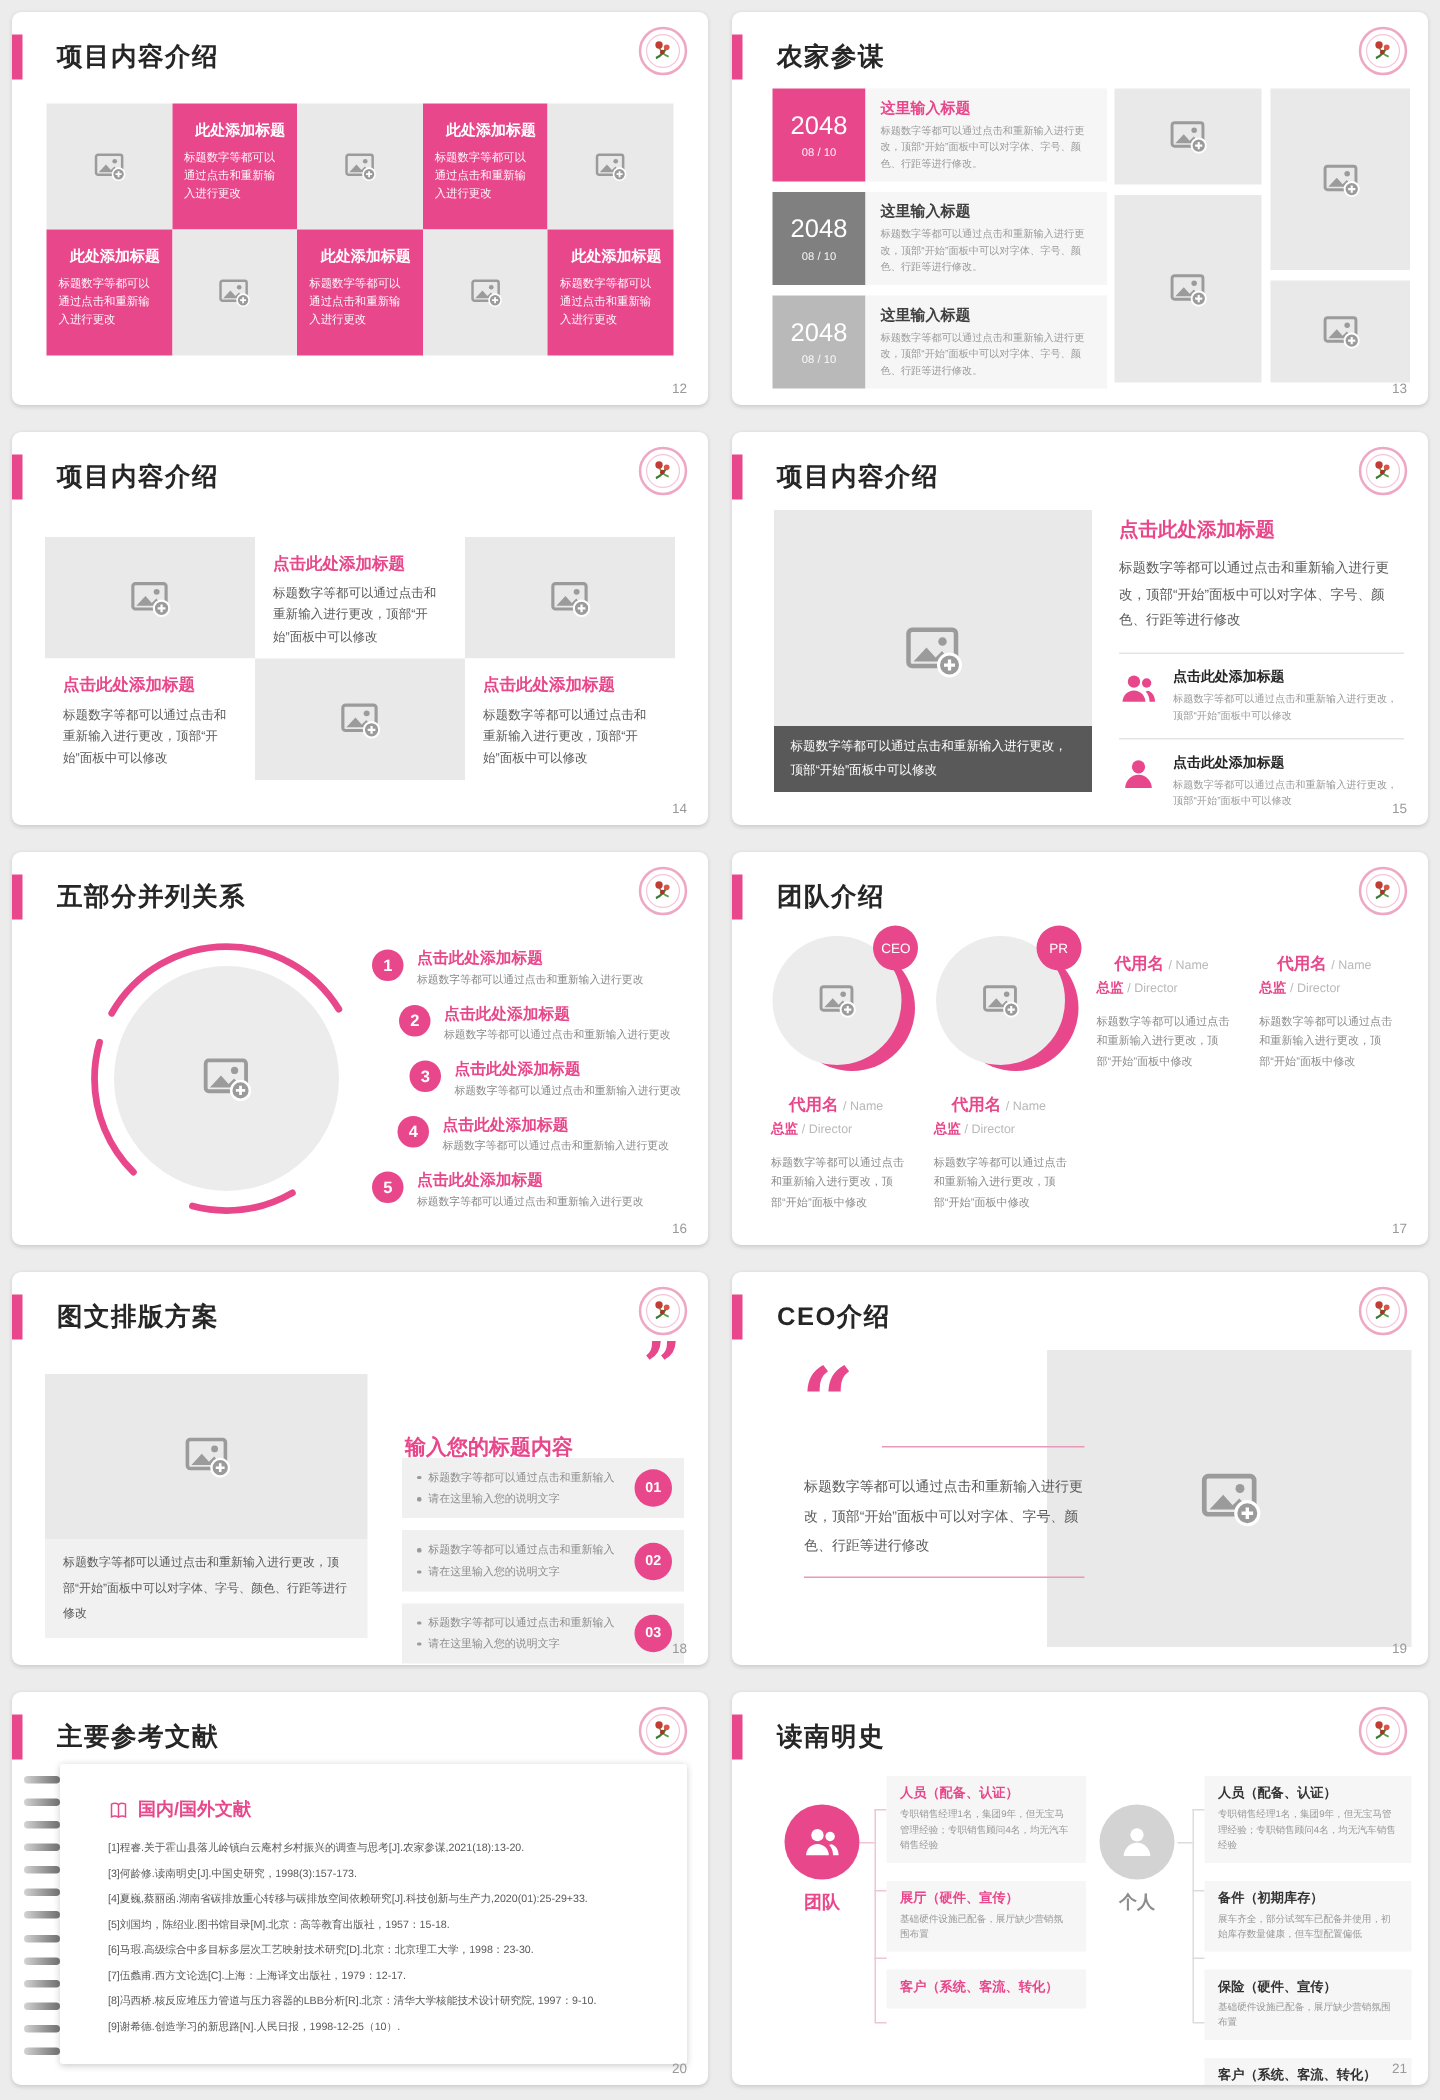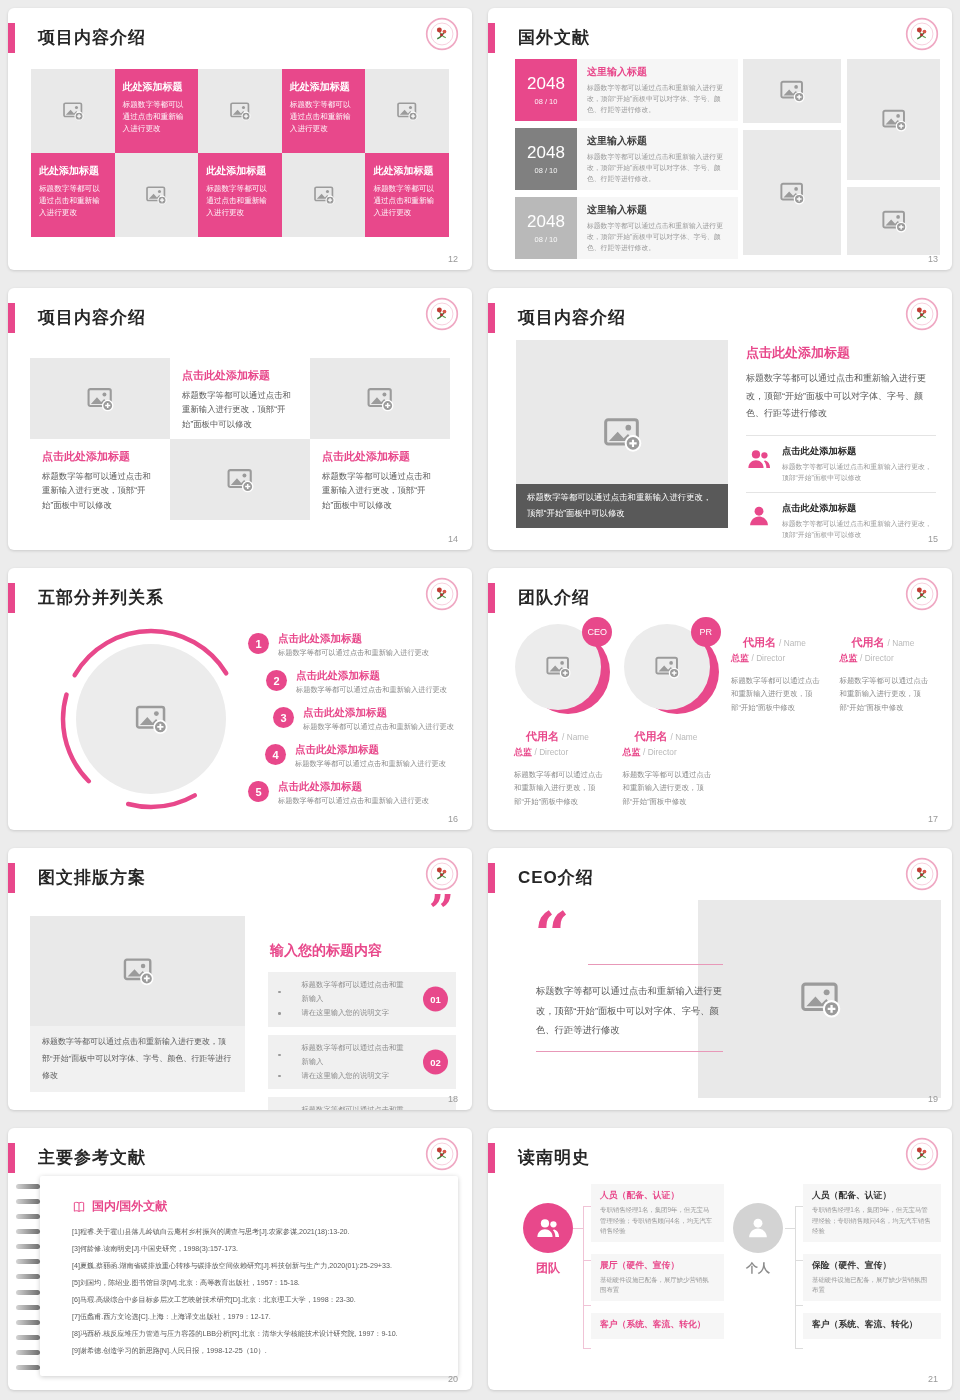--- a/index.html
+++ b/index.html
@@ -10,21 +10,21 @@
   .card{position:relative;background:#fff;border-radius:6px;box-shadow:0 1px 3px rgba(0,0,0,.14);overflow:hidden;}
   .hdr-bar{position:absolute;left:0;top:15px;width:7px;height:30px;background:var(--pink);}
   .hdr-title{position:absolute;left:30px;top:18px;font-size:17px;font-weight:bold;color:var(--txtdark);letter-spacing:1px;}
   .logo{position:absolute;right:13px;top:9px;width:34px;height:34px;}
   .pageno{position:absolute;right:14px;bottom:6px;font-size:9px;color:#999;}
   .icn{display:block;}
   .imgcell{background:var(--cellgray);display:flex;align-items:center;justify-content:center;color:#9b9b9b;}
   
   .s12-grid{position:absolute;left:23px;right:23px;top:61px;height:168px;display:grid;grid-template-columns:repeat(5,1fr);grid-template-rows:1fr 1fr;}
   .s12-pink{background:var(--pink);color:#fff;padding:11px 8px 4px;}
-  .s12-pink h4{font-size:10px;margin:0 0 5px;}
+  .s12-pink h4{font-size:10px;margin:0 0 5px;text-align:right;}
   .s12-pink p{font-size:7.6px;line-height:1.6;margin:0;color:rgba(255,255,255,.95);}
   
   .s13-left{position:absolute;left:27px;top:51px;width:223px;display:flex;flex-direction:column;gap:7px;}
   .s13-row{display:flex;height:62px;}
   .s13-date{width:62px;color:#fff;display:flex;flex-direction:column;align-items:center;justify-content:center;flex:none;}
   .s13-date .yr{font-size:17px;}
   .s13-date .dt{font-size:7.5px;margin-top:3px;opacity:.92;}
   .d1{background:var(--pink);} .d2{background:#808080;} .d3{background:#b9b9b9;}
   .s13-txt{flex:1;background:#f6f6f6;padding:6px 10px 2px;}
   .s13-txt h4{font-size:10px;margin:0 0 3px;color:#404040;}
@@ -70,24 +70,24 @@
   .s17-badge{position:absolute;right:-1px;top:-5px;width:30px;height:30px;border-radius:50%;background:var(--pink);color:#fff;font-size:9px;font-weight:normal;display:flex;align-items:center;justify-content:center;z-index:2;}
   .s17-name{margin:13px 12px 2px;font-size:11px;color:var(--pink);font-weight:bold;}
   .s17-role{font-size:9px;color:var(--pink);font-weight:bold;}
   .s17-en{color:#b9b9b9;font-weight:normal;font-size:8.3px;}
   .s17-body{margin-top:9px;font-size:7.4px;color:#8c8c8c;line-height:1.8;padding-right:8px;}
   
   .s18-box{position:absolute;left:22px;top:68px;width:215px;}
   .s18-im{height:110px;}
   .s18-cap{background:#f1f1f1;font-size:8px;color:#595959;line-height:2.1;padding:8px 12px;}
   .s18-quote{position:absolute;right:18px;top:46px;font-size:44px;line-height:.8;color:var(--pink);font-family:"DejaVu Serif",serif;font-weight:bold;}
-  .s18-h{position:absolute;left:262px;top:94px;color:var(--pink);font-size:14px;font-weight:bold;}
+  .s18-h{position:absolute;left:262px;top:108px;color:var(--pink);font-size:14px;font-weight:bold;}
   .s18-rows{position:absolute;left:260px;right:16px;top:124px;display:flex;flex-direction:column;gap:8px;}
   .s18-bar{position:relative;background:#f0f0f0;padding:6px 46px 6px 10px;}
-  .s18-bl{font-size:7.3px;color:#8c8c8c;line-height:1.95;display:flex;align-items:center;gap:21px;}
+  .s18-bl{font-size:7.3px;color:#8c8c8c;line-height:1.95;display:flex;align-items:center;gap:5px;}
   .s18-dot{width:2.5px;height:2.5px;border-radius:50%;background:#9a9a9a;flex:none;}
   .s18-numc{position:absolute;right:8px;top:50%;transform:translateY(-50%);width:25px;height:25px;border-radius:50%;background:var(--pink);color:#fff;font-weight:bold;font-size:9.5px;display:flex;align-items:center;justify-content:center;}
   
   .s19-img{position:absolute;left:210px;top:52px;width:243px;height:198px;}
   .s19-quote{position:absolute;left:46px;top:62px;font-size:62px;line-height:.8;color:var(--pink);font-family:"DejaVu Serif",serif;font-weight:bold;z-index:2;}
   .s19-line1{position:absolute;left:100px;top:116px;width:135px;height:1px;background:#e898b8;z-index:2;}
   .s19-body{position:absolute;left:48px;top:134px;width:190px;font-size:9.3px;color:#595959;line-height:2.1;z-index:2;}
   .s19-line2{position:absolute;left:48px;top:203px;width:187px;height:1px;background:#e898b8;z-index:2;}
   
   .s20-paper{position:absolute;left:32px;right:14px;top:48px;bottom:14px;background:#fff;box-shadow:0 1px 5px rgba(0,0,0,.2);border-radius:2px;}
@@ -207,21 +207,21 @@
       <div class="s12-pink">
         <h4>此处添加标题</h4>
         <p>标题数字等都可以通过点击和重新输入进行更改</p>
       </div>
     </div>
     <div class="pageno">12</div>
   </section>
 
   <section class="card">
     <div class="hdr-bar"></div>
-    <div class="hdr-title">国外文献</div>
+    <div class="hdr-title">农家参谋</div>
     <svg class="logo icn">
         <use href="#ic-logo"></use>
       </svg>
     <div class="s13-left">
       <div class="s13-row">
         <div class="s13-date d1">
           <span class="yr">2048</span>
           <span class="dt">08 / 10</span>
         </div>
         <div class="s13-txt first">
@@ -614,20 +614,24 @@
           <use href="#ic-user"></use>
         </svg>
       </div>
     <div class="s21-lab s21-l-person">个人</div>
     <div class="s21-col s21-col-right">
       <div class="s21-box">
         <h5>人员（配备、认证）</h5>
         <p>专职销售经理1名，集团9年，但无宝马管理经验；专职销售顾问4名，均无汽车销售经验</p>
       </div>
       <div class="s21-box">
+        <h5>备件（初期库存）</h5>
+        <p>展车齐全，部分试驾车已配备并使用，初始库存数量健康，但车型配置偏低</p>
+      </div>
+      <div class="s21-box">
         <h5>保险（硬件、宣传）</h5>
         <p>基础硬件设施已配备，展厅缺少营销氛围布置</p>
       </div>
       <div class="s21-box">
         <h5>客户（系统、客流、转化）</h5>
 
       </div>
     </div>
     <div class="pageno">21</div>
   </section>

